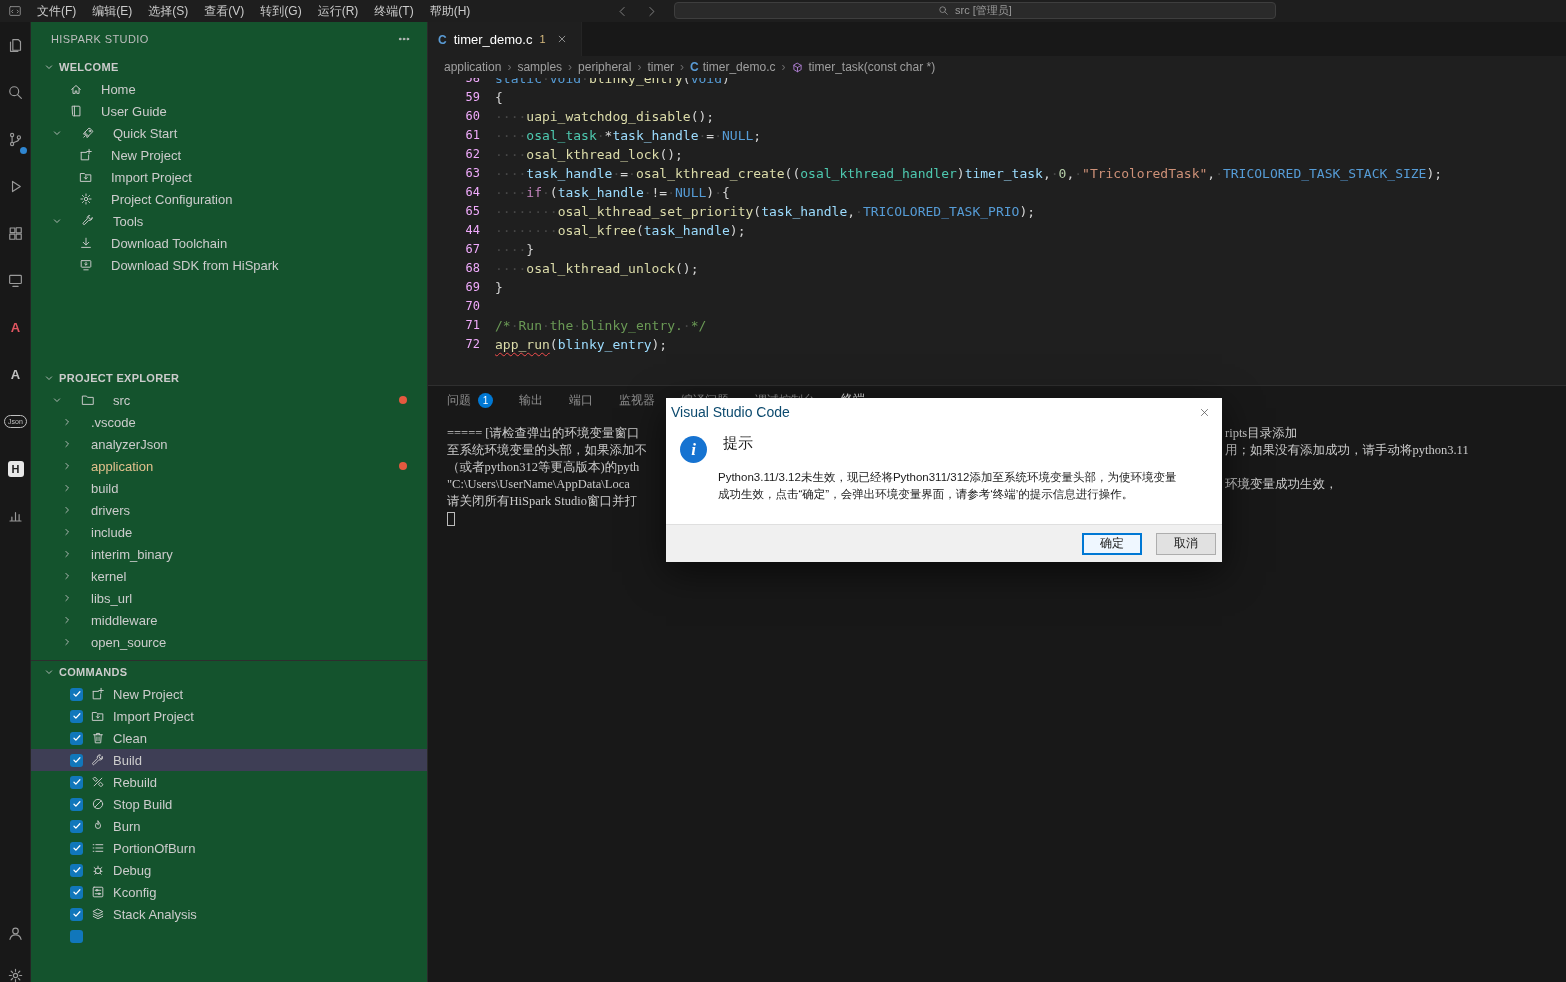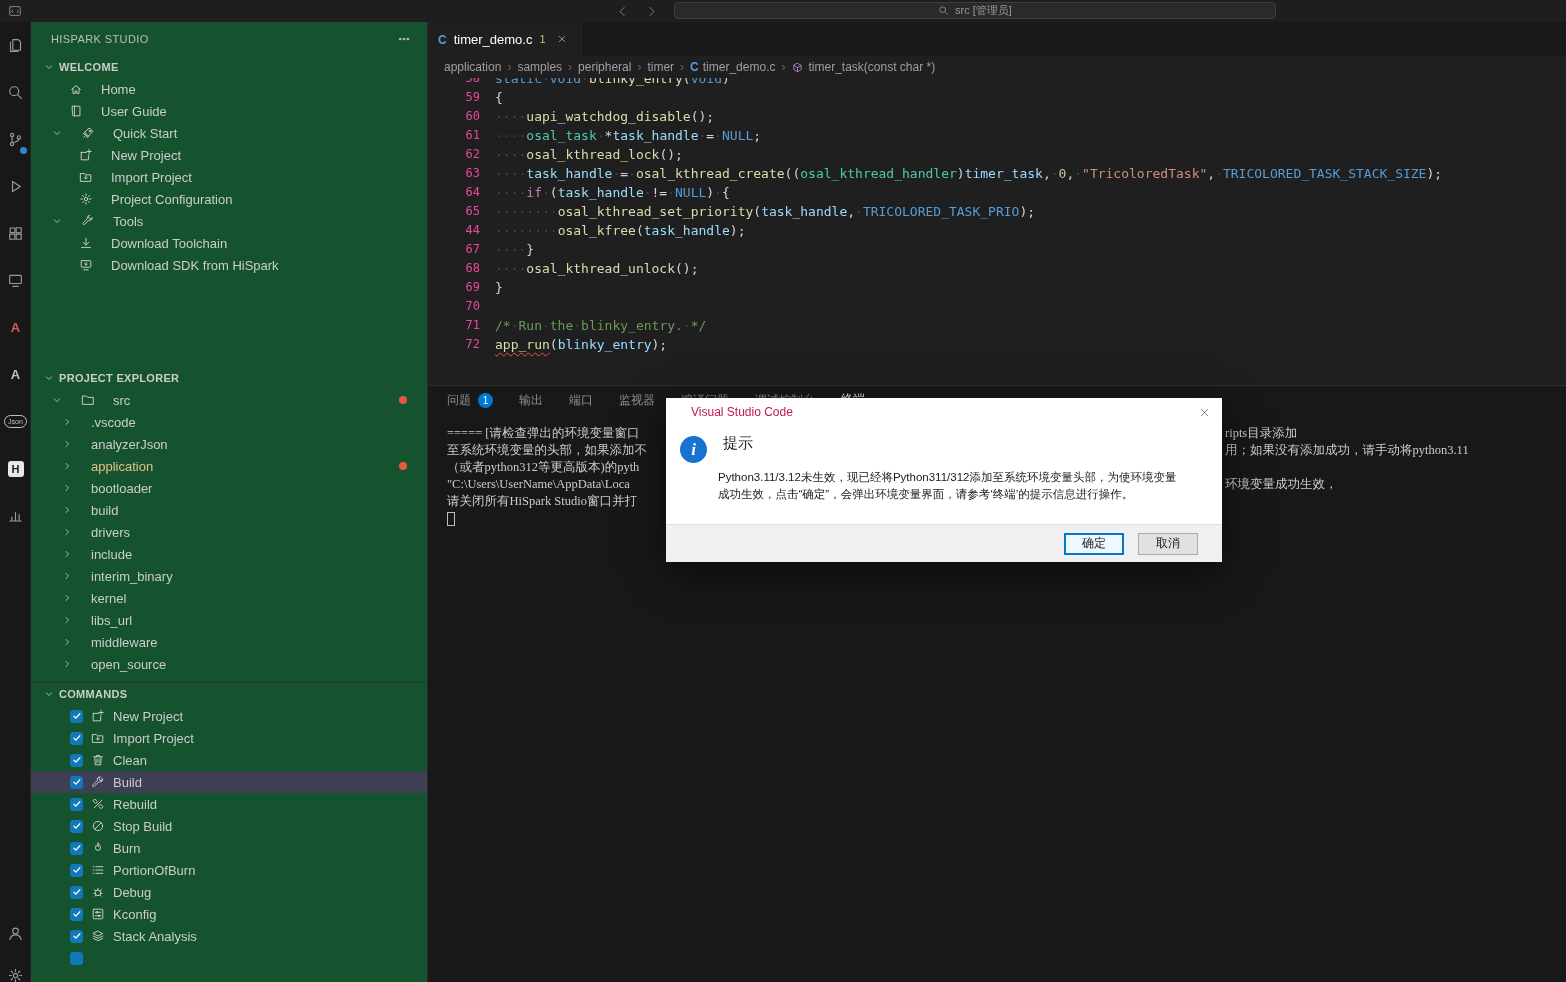--- a/index.html
+++ b/index.html
@@ -65,21 +65,21 @@
   .tab-close .ic{width:10px;height:10px}
   .breadcrumb{height:22px;display:flex;align-items:center;padding-left:16px;gap:6px;font-size:12px;color:#9f9f9f;white-space:nowrap}
   .bc-sep{color:#6a6a6a}
   .bc-item{display:flex;align-items:center;gap:4px;cursor:pointer}
   .ic-method{color:#b180d7;width:13px;height:13px}
 
   .code{position:absolute;left:0;top:56px;width:100%;height:307px;overflow:hidden;
     font-family:"DejaVu Sans Mono",monospace;font-size:13px;line-height:19px}
   .code-inner{margin-top:-9px}
   .cl{display:flex;height:19px}
-  .ln{width:52px;flex:none;text-align:right;color:#ec4899;font-size:12px}
+  .ln{width:52px;flex:none;text-align:right;color:#f0abfc;font-size:12px}
   .lc{padding-left:15px;white-space:pre}
   .tk-k{color:#569cd6}.tk-ctrl{color:#c586c0}.tk-fn{color:#dcdcaa}.tk-ty{color:#4ec9b0}
   .tk-v{color:#9cdcfe}.tk-p{color:#d4d4d4}.tk-n{color:#b5cea8}.tk-s{color:#ce9178}
   .tk-m{color:#569cd6}.tk-c{color:#6a9955}.tk-ws{color:#474747}
   .tk-errfn{color:#dcdcaa;text-decoration:underline;text-decoration-style:wavy;
     text-decoration-color:#f14c4c;text-decoration-thickness:1px;text-underline-offset:3px}
 
   
   .panel{position:absolute;left:428px;top:385px;right:0;bottom:0;background:#181818;border-top:1px solid #2f2f2f}
   .panel-tabs{height:28px;display:flex;align-items:center;gap:26px;padding-left:19px;font-size:12px;color:#8f8f8f}
@@ -89,49 +89,59 @@
     display:flex;align-items:center;justify-content:center;padding:0 4px}
   .terminal{position:relative;padding:11px 0 0 19px;font-family:Liberation Serif, serif;
     font-size:12.5px;line-height:17px;color:#cccccc}
   .term-line{position:relative;height:17px;white-space:pre}
   .term-right{position:absolute;left:778px;top:0;white-space:pre}
   .term-cursor{display:inline-block;width:8px;height:14px;border:1px solid #bbbbbb;vertical-align:middle}
 
   
   .dialog{position:absolute;left:666px;top:398px;width:556px;height:164px;background:#ffffff;
     z-index:10;box-shadow:0 10px 36px rgba(0,0,0,.6);color:#1a1a1a}
-  .dlg-title{height:27px;display:flex;align-items:center;padding-left:25px;font-size:12px;color:#be185d}
+  .dlg-title{height:27px;display:flex;align-items:center;padding-left:5px;font-size:14px;color:#0c4a6e}
   .dlg-close{position:absolute;right:6px;top:4px;width:24px;height:20px;display:flex;align-items:center;
     justify-content:center;color:#555555;cursor:pointer}
   .dlg-close .ic{width:11px;height:11px}
   .dlg-body{position:relative;height:99px}
   .dlg-info{position:absolute;left:14px;top:11px;width:27px;height:27px;border-radius:50%;background:#1673d1;
     color:#ffffff;display:flex;align-items:center;justify-content:center;
     font-family:"Liberation Serif",serif;font-style:italic;font-weight:700;font-size:17px}
   .dlg-heading{position:absolute;left:57px;top:9px;font-size:15px;color:#1a1a1a}
   .dlg-text{position:absolute;left:52px;font-size:11.5px;color:#1a1a1a;white-space:nowrap}
   .dlg-text.l1{top:45px}.dlg-text.l2{top:62px}
   .dlg-footer{position:absolute;left:0;bottom:0;width:100%;height:38px;background:#f0f0f0;
-    border-top:1px solid #dfdfdf;display:flex;align-items:center;justify-content:flex-end;gap:14px;padding-right:24px}
+    border-top:1px solid #dfdfdf;display:flex;align-items:center;justify-content:flex-end;gap:14px;padding-right:6px}
   .btn{width:60px;height:22px;background:#e1e1e1;border:1px solid #adadad;font-size:12px;
     display:flex;align-items:center;justify-content:center;cursor:pointer}
   .btn-ok{background:#eff7ff;border:2px solid #0078d4}
 </style>
 </head>
 <body>
 
 <div class="titlebar">
   <span class="appicon" id="appicon">
       <svg class="ic" viewBox="0 0 16 16">
         <g fill="none" stroke="currentColor" stroke-width="1.1" stroke-linecap="round" stroke-linejoin="round">
           <rect x="2" y="3" width="12" height="10" rx="1"></rect>
           <path d="M5.5 7L4 8.5 5.5 10M10.5 7L12 8.5 10.5 10"></path>
         </g>
       </svg>
     </span>
+  <div id="menus" style="display:flex">
+      <span class="menu-item">文件(F)</span>
+      <span class="menu-item">编辑(E)</span>
+      <span class="menu-item">选择(S)</span>
+      <span class="menu-item">查看(V)</span>
+      <span class="menu-item">转到(G)</span>
+      <span class="menu-item">运行(R)</span>
+      <span class="menu-item">终端(T)</span>
+      <span class="menu-item">帮助(H)</span>
+    </div>
   <div class="nav-arrows">
     <span id="nav-back">
         <svg class="ic" viewBox="0 0 16 16">
           <g fill="none" stroke="currentColor" stroke-width="1.1" stroke-linecap="round" stroke-linejoin="round">
             <path d="M10 3L5 8l5 5"></path>
           </g>
         </svg>
       </span>
     <span id="nav-fwd">
         <svg class="ic" viewBox="0 0 16 16">
@@ -409,28 +419,20 @@
           <span class="row-label">analyzerJson</span>
         </div>
         <div class="side-row exp-child">
           <svg class="ic ic-ch" viewBox="0 0 16 16">
             <g fill="none" stroke="currentColor" stroke-width="1.1" stroke-linecap="round" stroke-linejoin="round">
               <path d="M6.5 4.5L10 8l-3.5 3.5"></path>
             </g>
           </svg>
           <span class="row-label" style="color: rgb(226, 192, 141);">application</span>
           <span class="dot-red"></span>
-        </div>
-        <div class="side-row exp-child">
-          <svg class="ic ic-ch" viewBox="0 0 16 16">
-            <g fill="none" stroke="currentColor" stroke-width="1.1" stroke-linecap="round" stroke-linejoin="round">
-              <path d="M6.5 4.5L10 8l-3.5 3.5"></path>
-            </g>
-          </svg>
-          <span class="row-label">bootloader</span>
         </div>
         <div class="side-row exp-child">
           <svg class="ic ic-ch" viewBox="0 0 16 16">
             <g fill="none" stroke="currentColor" stroke-width="1.1" stroke-linecap="round" stroke-linejoin="round">
               <path d="M6.5 4.5L10 8l-3.5 3.5"></path>
             </g>
           </svg>
           <span class="row-label">build</span>
         </div>
         <div class="side-row exp-child">

